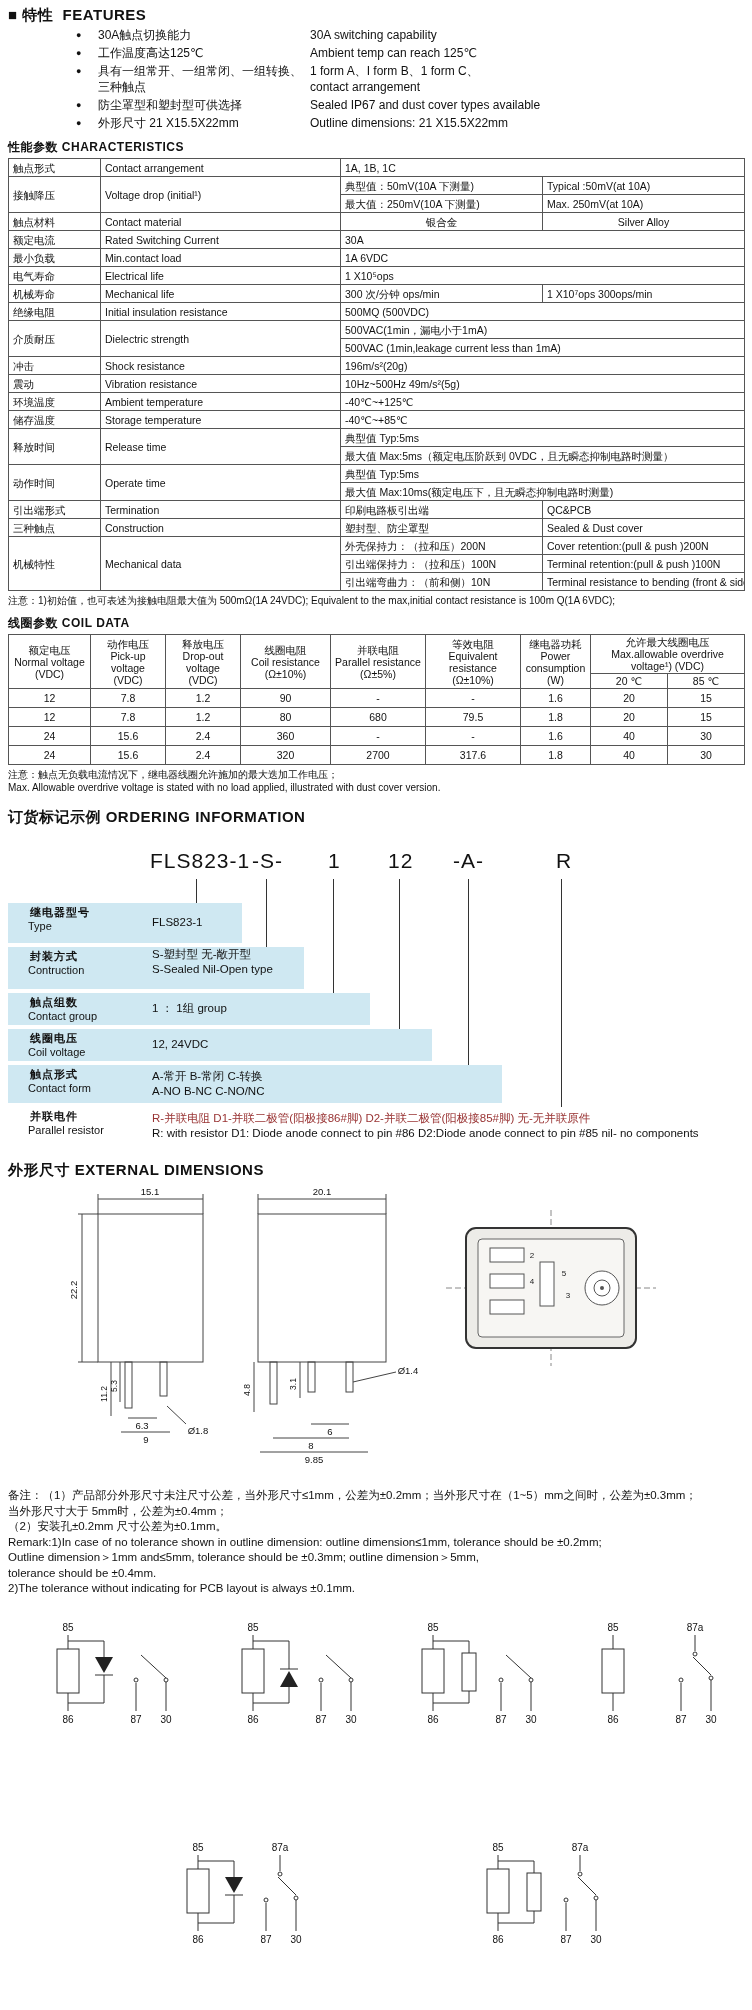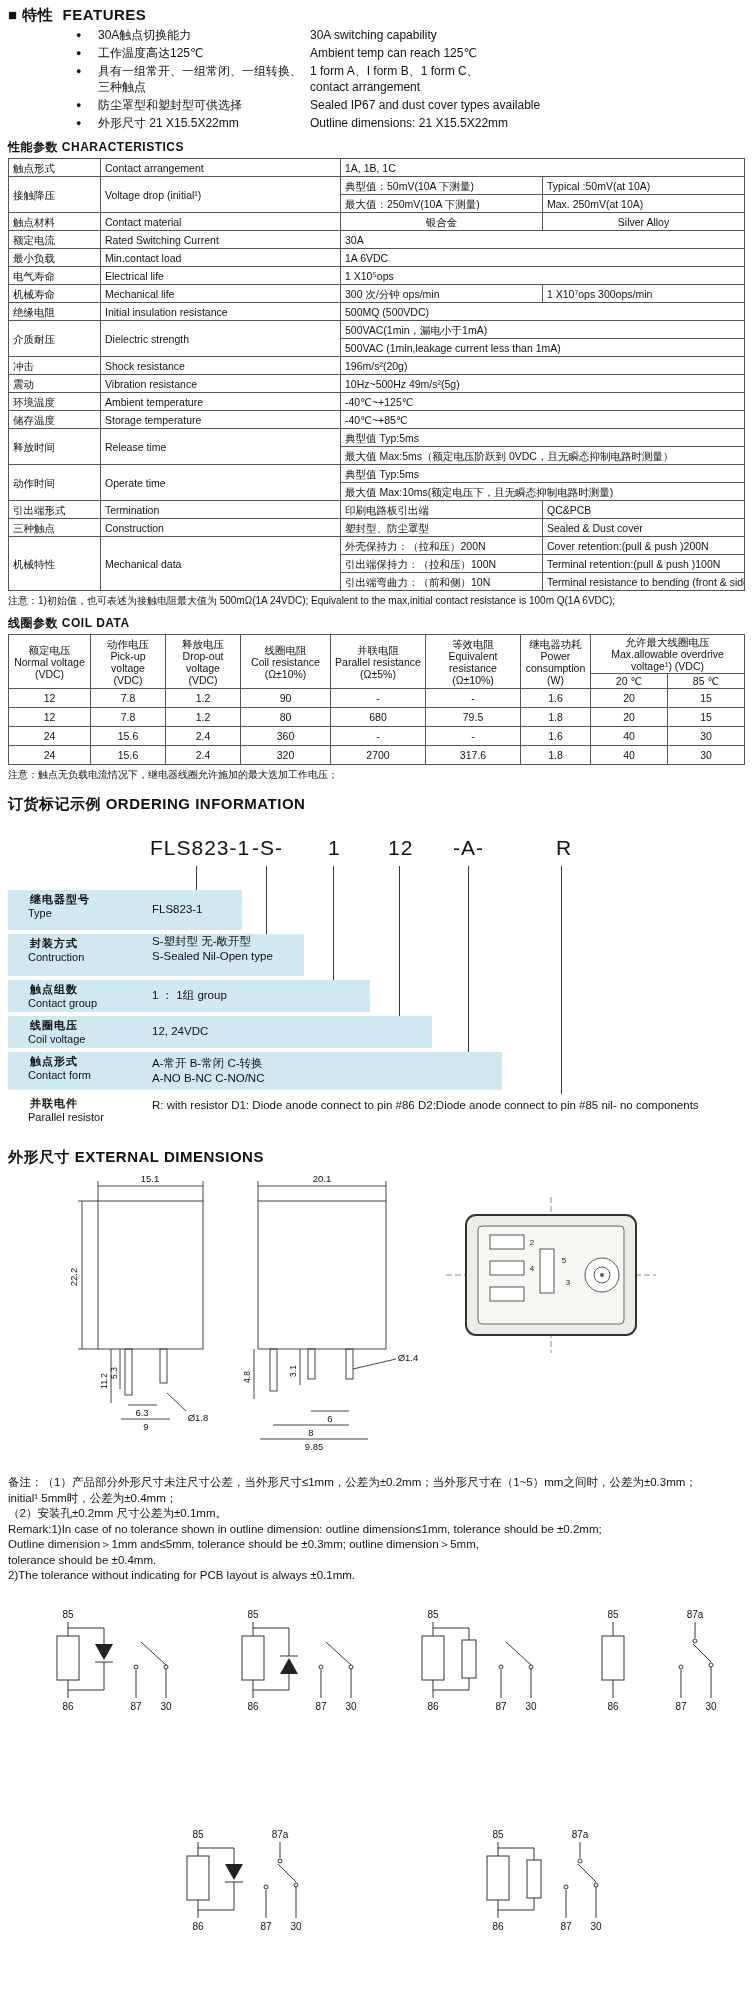--- a/index.html
+++ b/index.html
@@ -332,20 +332,21 @@
           <td>2700</td>
           <td>317.6</td>
           <td>1.8</td>
           <td>40</td>
           <td>30</td>
         </tr>
       </tbody>
   </table>
   <div class="note">
     <div>注意：触点无负载电流情况下，继电器线圈允许施加的最大迭加工作电压；</div>
+    <div>Max. Allowable overdrive voltage is stated with no load applied, illustrated with dust cover version.</div>
   </div>
 
   <div class="sec-title" style="margin-top:14px">
     <span>订货标记示例</span>
     <span>ORDERING INFORMATION</span>
   </div>
   <div class="ordering" id="ordering">
       <div class="ord-code" style="left: 150px;">FLS823-1</div>
       <div class="ord-code" style="left: 252px;">-S-</div>
       <div class="ord-code" style="left: 328px;">1</div>
@@ -398,20 +399,21 @@
       <div class="ord-value" style="top: 226px;">
         <div>A-常开      B-常闭      C-转换</div>
         <div>A-NO      B-NC      C-NO/NC</div>
       </div>
       <div class="ord-line" style="left: 561px; top: 36px; height: 228px;"></div>
       <div class="ord-label" style="top: 266px;">
         <div class="cn">并联电件</div>
         <div class="en">Parallel resistor</div>
       </div>
       <div class="ord-value" style="top: 268px;">
+        <div style="color: rgb(153, 51, 51);">R-并联电阻   D1-并联二极管(阳极接86#脚)   D2-并联二极管(阳极接85#脚)   无-无并联原件</div>
         <div>R: with resistor  D1: Diode anode connect to pin #86  D2:Diode anode connect to pin #85  nil- no components</div>
       </div>
     </div>
 
   <div class="sec-title">
     <span>外形尺寸</span>
     <span>EXTERNAL DIMENSIONS</span>
   </div>
   <svg id="dims-svg" width="736" height="300" viewBox="0 0 736 300" style="margin:4px 8px 0 8px">
 
@@ -482,21 +484,21 @@
         <text x="524" y="74">2</text>
         <text x="524" y="100">4</text>
         <text x="556" y="92">5</text>
         <text x="560" y="114">3</text>
       </g>
     </g>
   </svg>
 
   <div class="remarks" id="remarks">
       <div class="remark-line">备注：（1）产品部分外形尺寸未注尺寸公差，当外形尺寸≤1mm，公差为±0.2mm；当外形尺寸在（1~5）mm之间时，公差为±0.3mm；</div>
-      <div class="remark-line">initial¹ 5mm时，公差为±0.4mm；</div>
+      <div class="remark-line">当外形尺寸大于 5mm时，公差为±0.4mm；</div>
       <div class="remark-line">（2）安装孔±0.2mm 尺寸公差为±0.1mm。</div>
       <div class="remark-line">Remark:1)In case of no tolerance shown in outline dimension: outline dimension≤1mm, tolerance should be ±0.2mm;</div>
       <div class="remark-line">Outline dimension＞1mm and≤5mm, tolerance should be ±0.3mm; outline dimension＞5mm,</div>
       <div class="remark-line">tolerance should be ±0.4mm.</div>
       <div class="remark-line">2)The tolerance without indicating for PCB layout is always ±0.1mm.</div>
     </div>
 
   <svg id="circuits-svg" width="736" height="400" viewBox="0 0 736 400" style="margin:6px 8px 0 8px">
       <g transform="translate(30,20)">
         <text x="30" y="8" font-size="10" fill="#111" text-anchor="middle">85</text>

